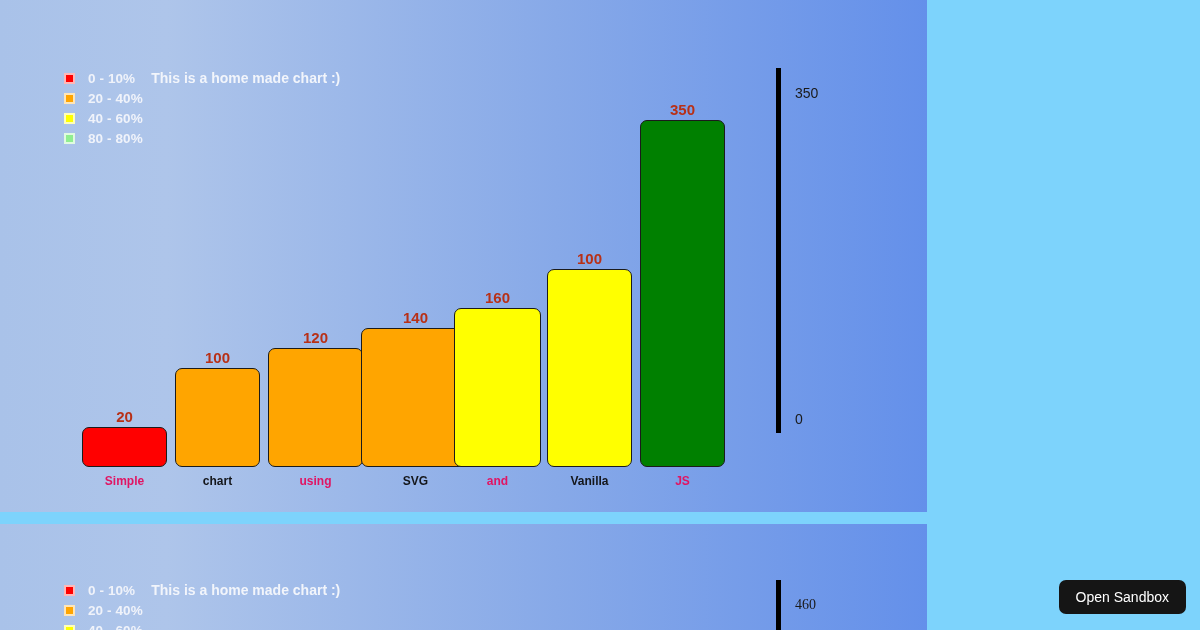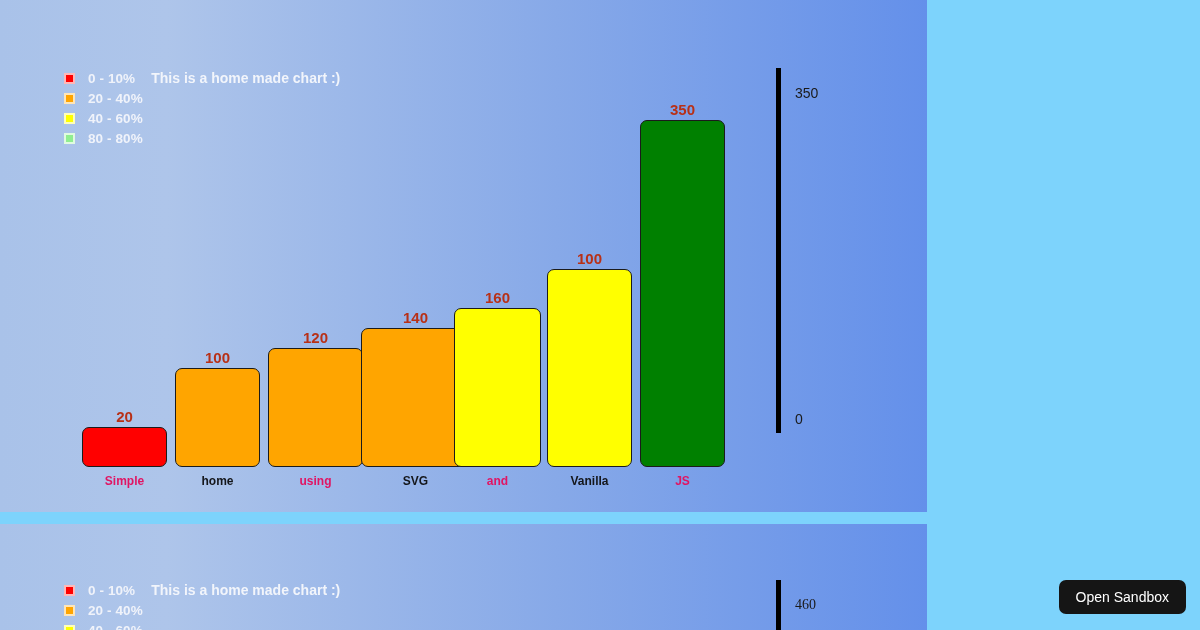--- a/index.html
+++ b/index.html
@@ -101,21 +101,21 @@
 
     <div class="plot" id="plot-primary" style="left:82px;top:60px;width:640px;height:400px;">
         <div class="bar-wrap" style="left: 0px; width: 85px; bottom: -27px;">
           <div class="bar-value" style="color: rgb(184, 48, 22);">20</div>
           <div class="bar" style="height: 40px; background: rgb(255, 0, 0);"></div>
           <div class="bar-name" style="color: rgb(224, 21, 99);">Simple</div>
         </div>
         <div class="bar-wrap" style="left: 93px; width: 85px; bottom: -27px;">
           <div class="bar-value" style="color: rgb(184, 48, 22);">100</div>
           <div class="bar" style="height: 99px; background: rgb(255, 165, 0);"></div>
-          <div class="bar-name" style="color: rgb(20, 22, 26);">home</div>
+          <div class="bar-name" style="color: rgb(20, 22, 26);">chart</div>
         </div>
         <div class="bar-wrap" style="left: 186px; width: 95px; bottom: -27px;">
           <div class="bar-value" style="color: rgb(184, 48, 22);">120</div>
           <div class="bar" style="height: 119px; background: rgb(255, 165, 0);"></div>
           <div class="bar-name" style="color: rgb(224, 21, 99);">using</div>
         </div>
         <div class="bar-wrap" style="left: 279px; width: 109px; bottom: -27px;">
           <div class="bar-value" style="color: rgb(184, 48, 22);">140</div>
           <div class="bar" style="height: 139px; background: rgb(255, 165, 0);"></div>
           <div class="bar-name" style="color: rgb(20, 22, 26);">SVG</div>

